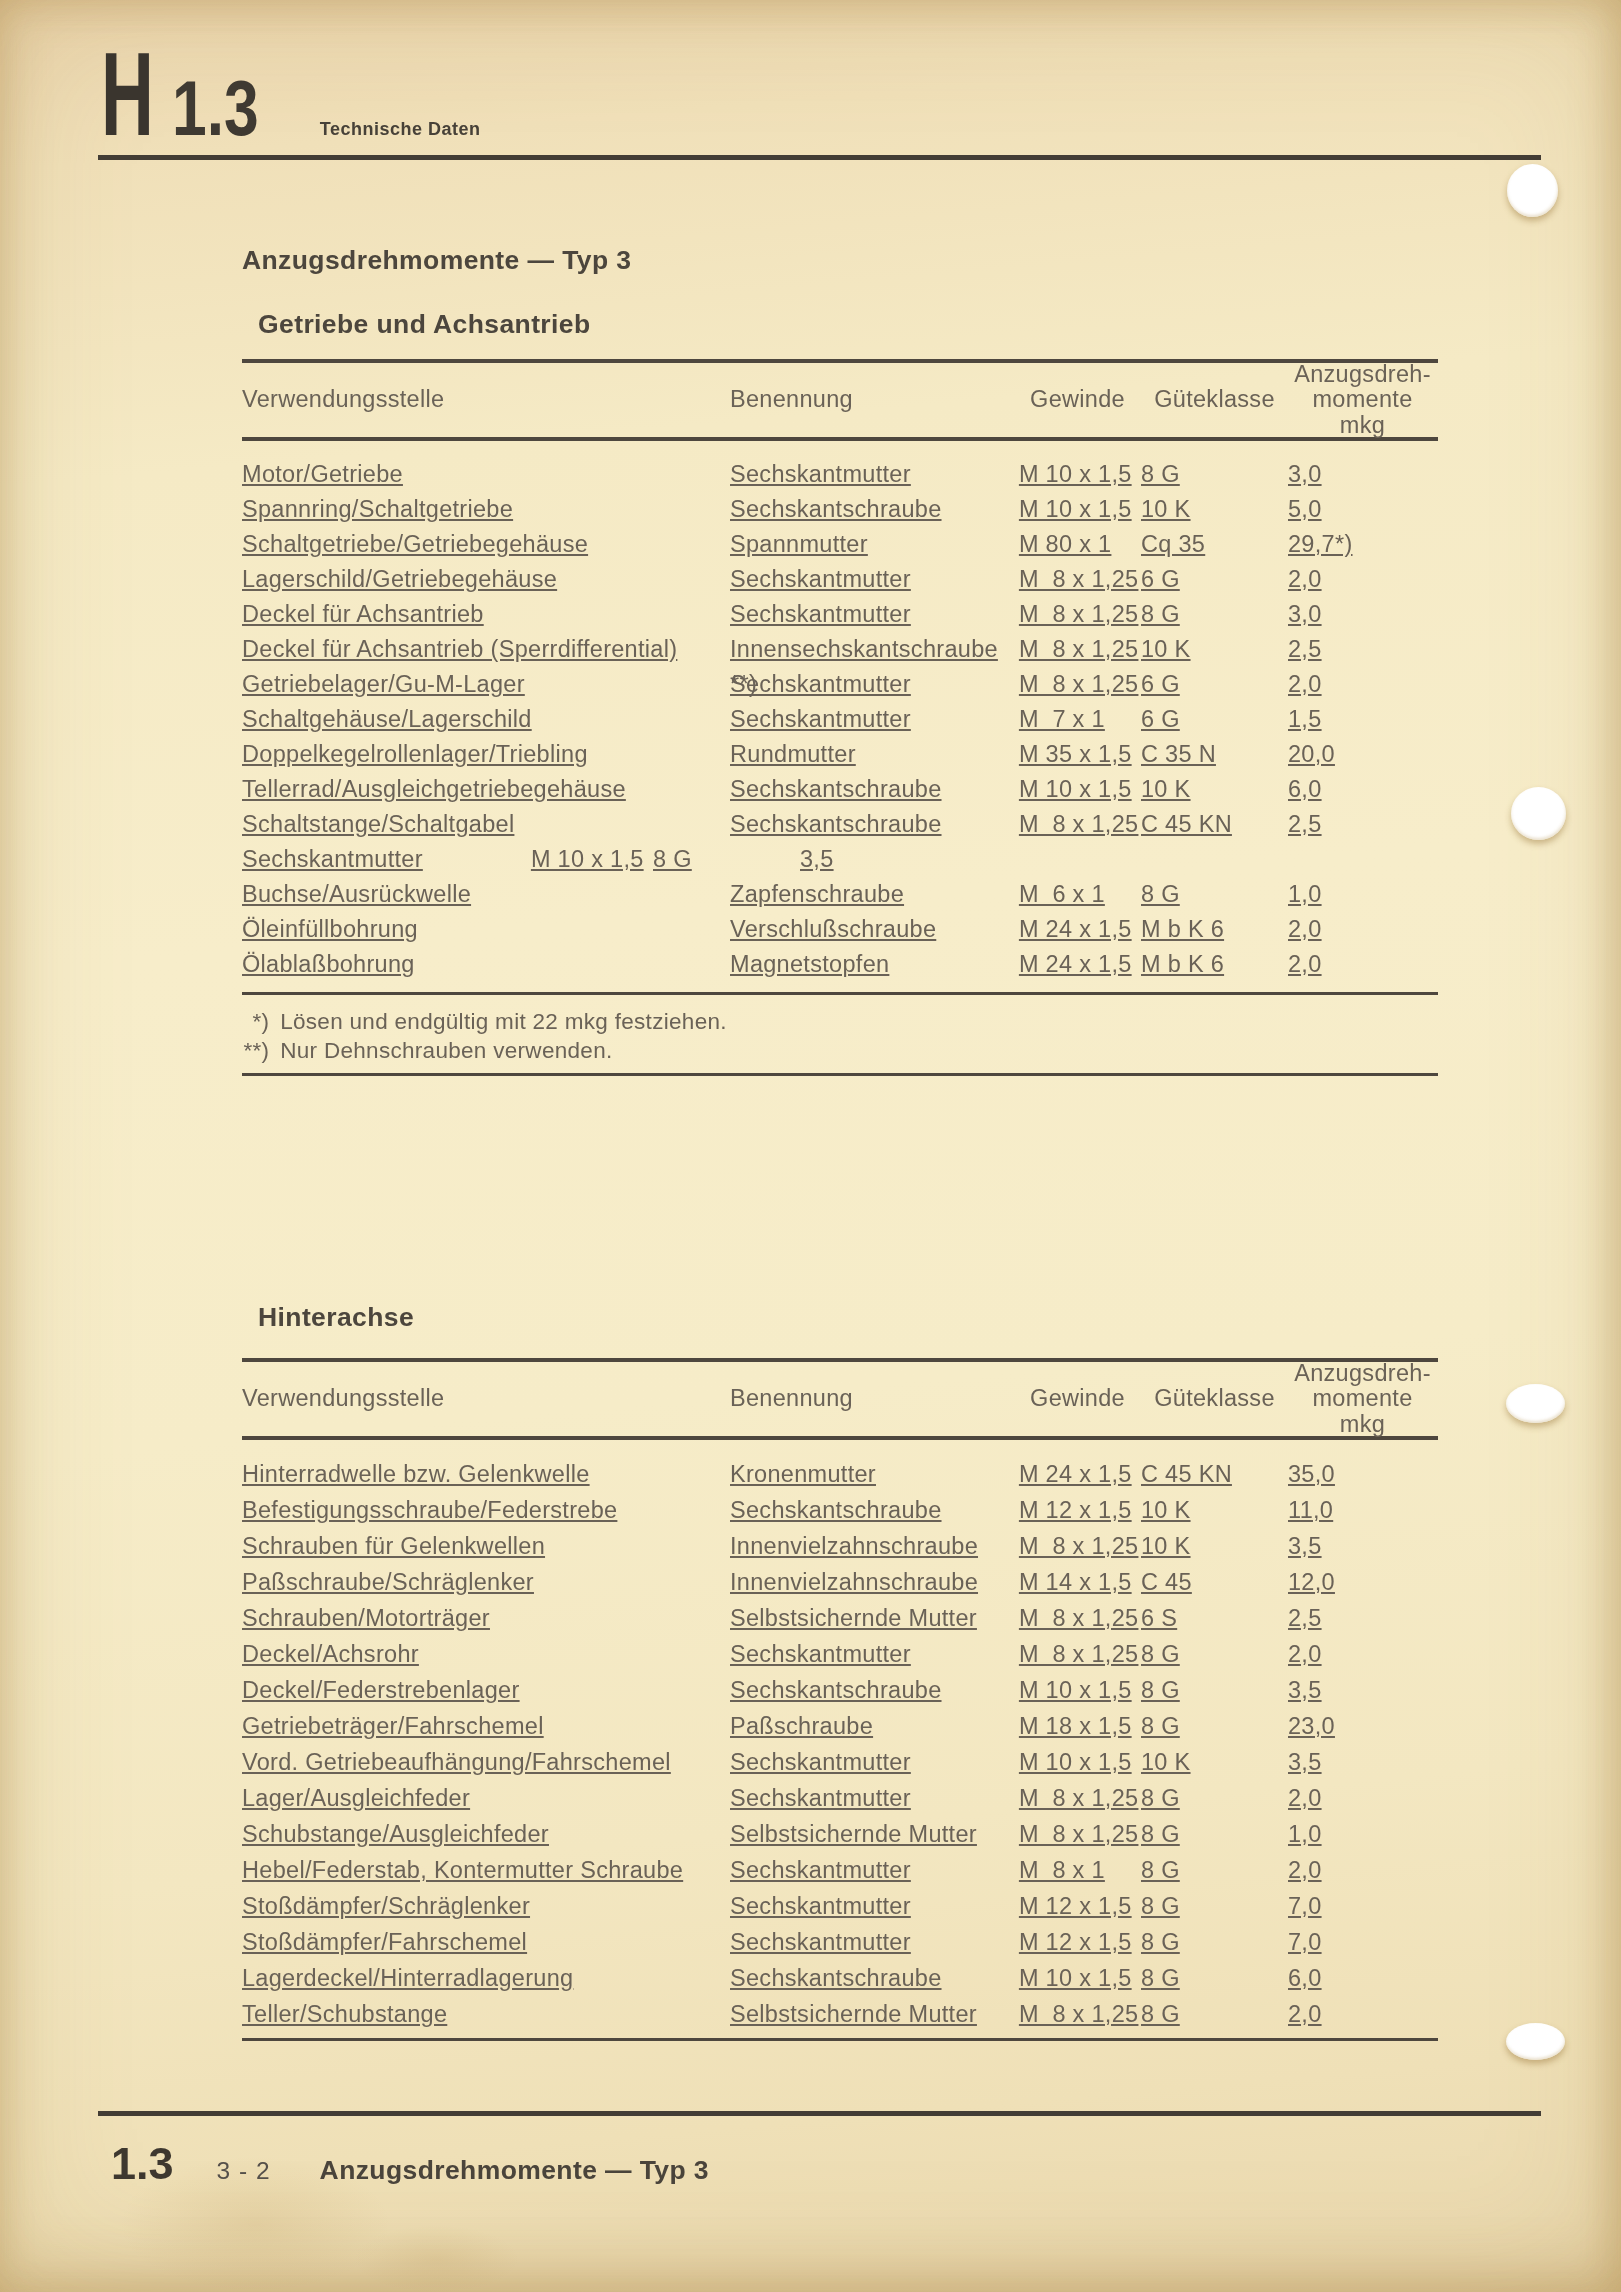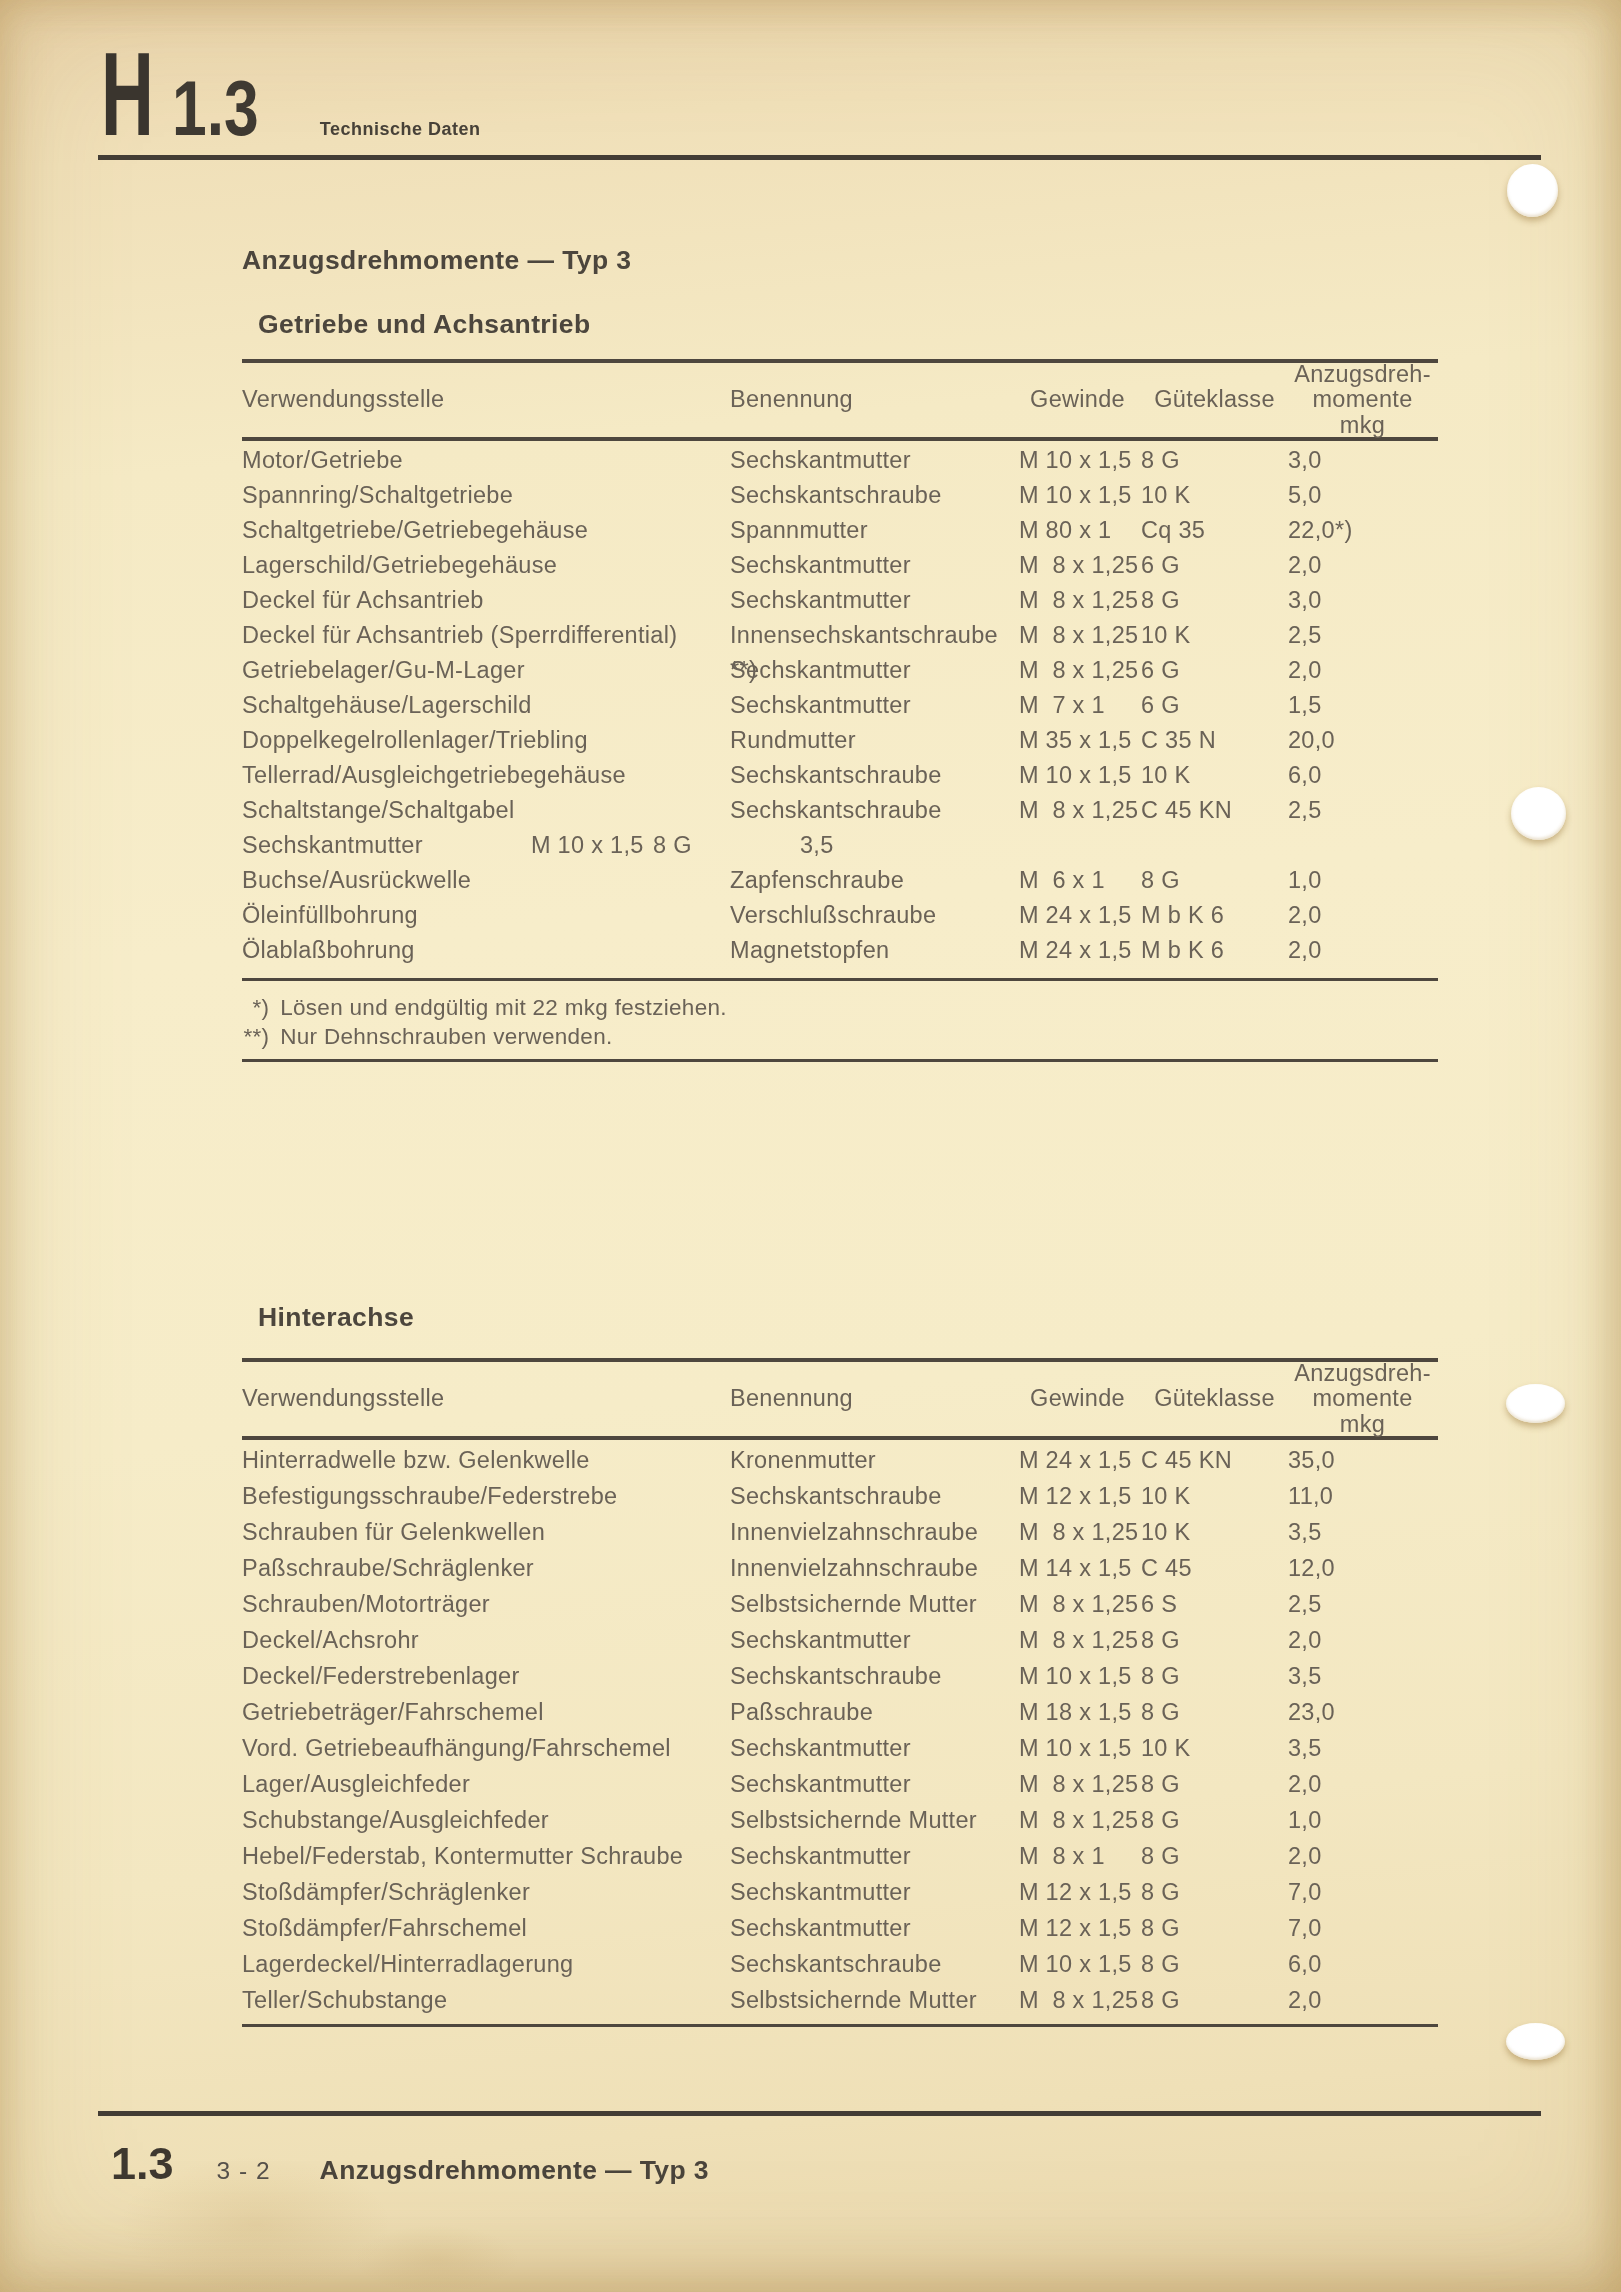--- a/index.html
+++ b/index.html
@@ -34,21 +34,21 @@
   .tbl{position:absolute;left:242px;width:1196px;font-size:23.5px;letter-spacing:0.3px;}
   .tbl.t1{top:359px;}
   .tbl.t2{top:1358px;}
   .tbl-rule{height:3.9px;background:#4e473e;}
   .thead{display:flex;align-items:center;height:74px;color:#6a6257;}
   .hc1{width:488px;}
   .hc2{width:284px;}
   .hc3{width:127px;text-align:center;}
   .hc4{width:147px;text-align:center;}
   .hc5{width:149px;text-align:center;line-height:25.5px;}
-  .rows{padding-top:2px;}
+  .rows{padding-top:16px;text-decoration:underline;}
   .row{display:flex;height:35px;line-height:35px;}
   .t2 .row{height:36px;line-height:36px;}
   .c1{width:488px;}
   .c2{width:284px;}
   .c3{width:127px;white-space:pre;padding-left:4.9px;box-sizing:border-box;}
   .c4{width:147px;}
   .c5{width:93px;}
   .rule-after-rows{margin-top:9.8px;}
   .t2 .rule-after-rows{margin-top:5.9px;height:2.9px;}
   .footnotes{margin-top:11.8px;font-size:22.5px;line-height:29px;color:#6a6257;}
@@ -128,21 +128,21 @@
           <span class="c3">M 10 x 1,5</span>
           <span class="c4">10 K</span>
           <span class="c5">5,0</span>
         </div>
 
         <div class="row">
           <span class="c1">Schaltgetriebe/Getriebegehäuse</span>
           <span class="c2">Spannmutter</span>
           <span class="c3">M 80 x 1</span>
           <span class="c4">Cq 35</span>
-          <span class="c5">22,0*)</span>
+          <span class="c5">29,7*)</span>
         </div>
 
         <div class="row">
           <span class="c1">Lagerschild/Getriebegehäuse</span>
           <span class="c2">Sechskantmutter</span>
           <span class="c3">M  8 x 1,25</span>
           <span class="c4">6 G</span>
           <span class="c5">2,0</span>
         </div>
 

